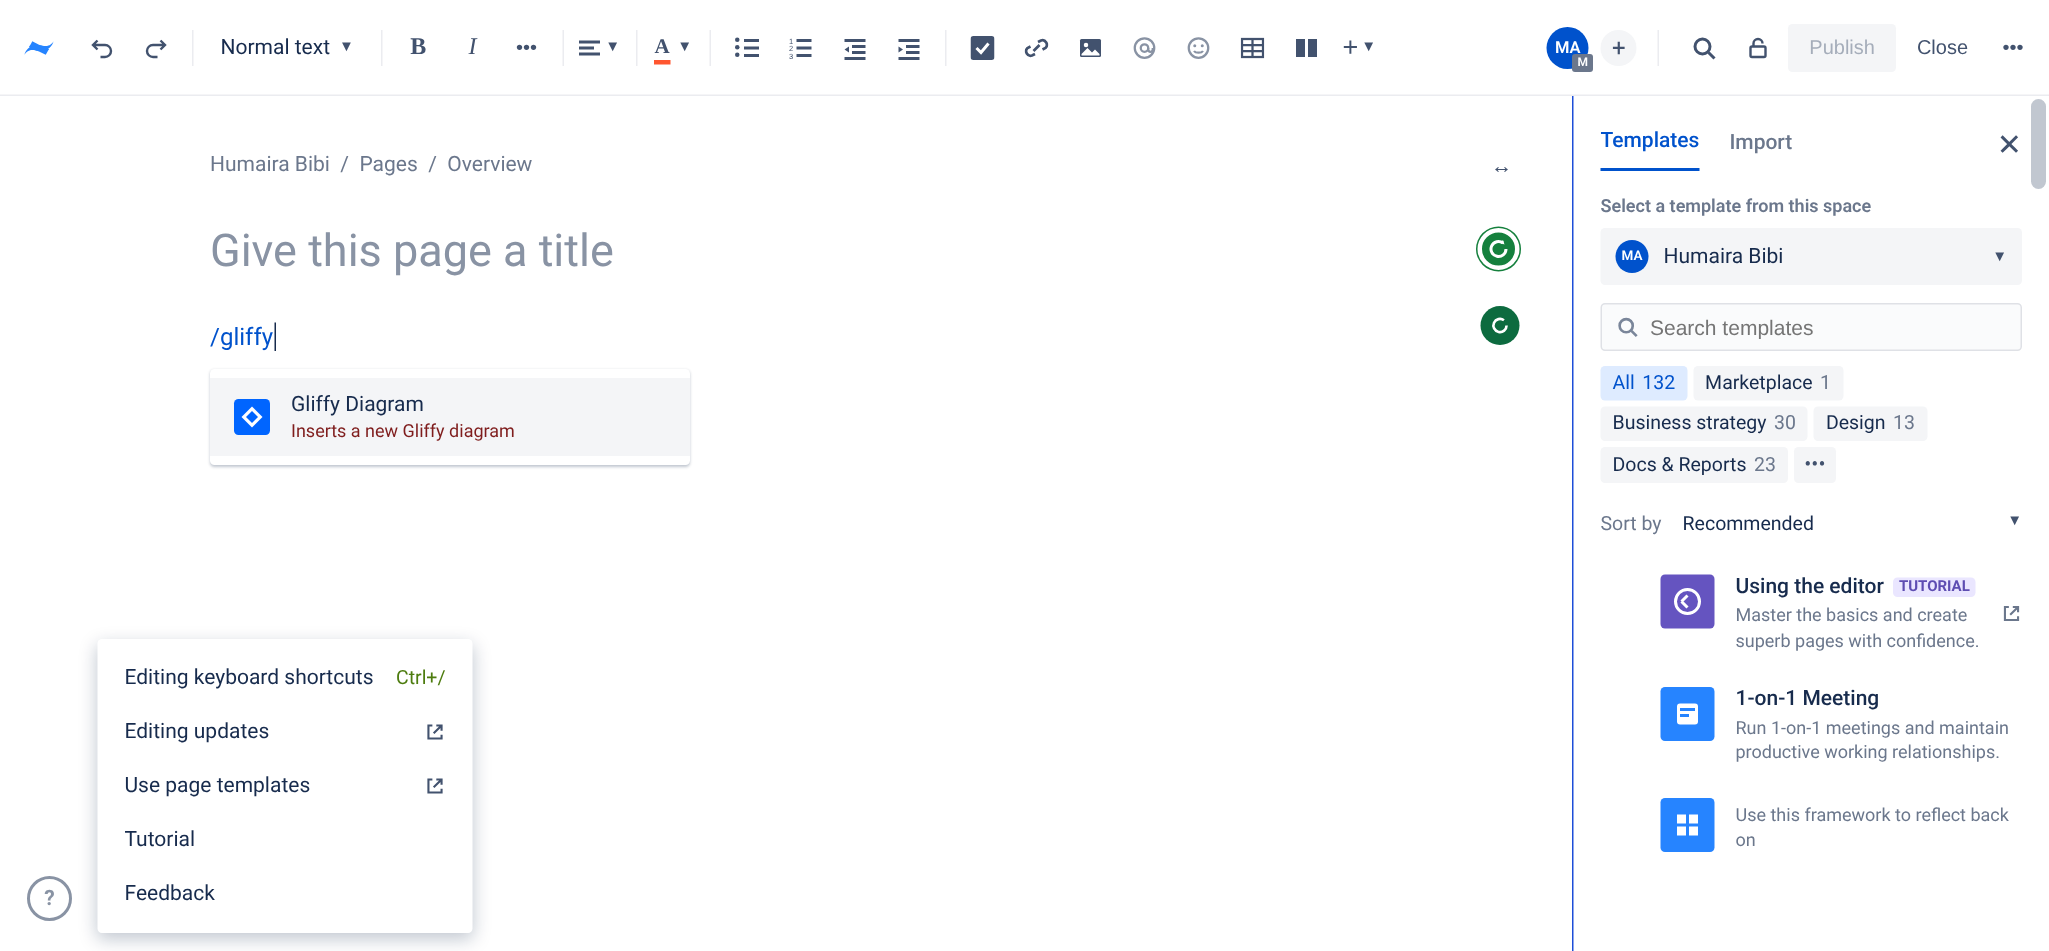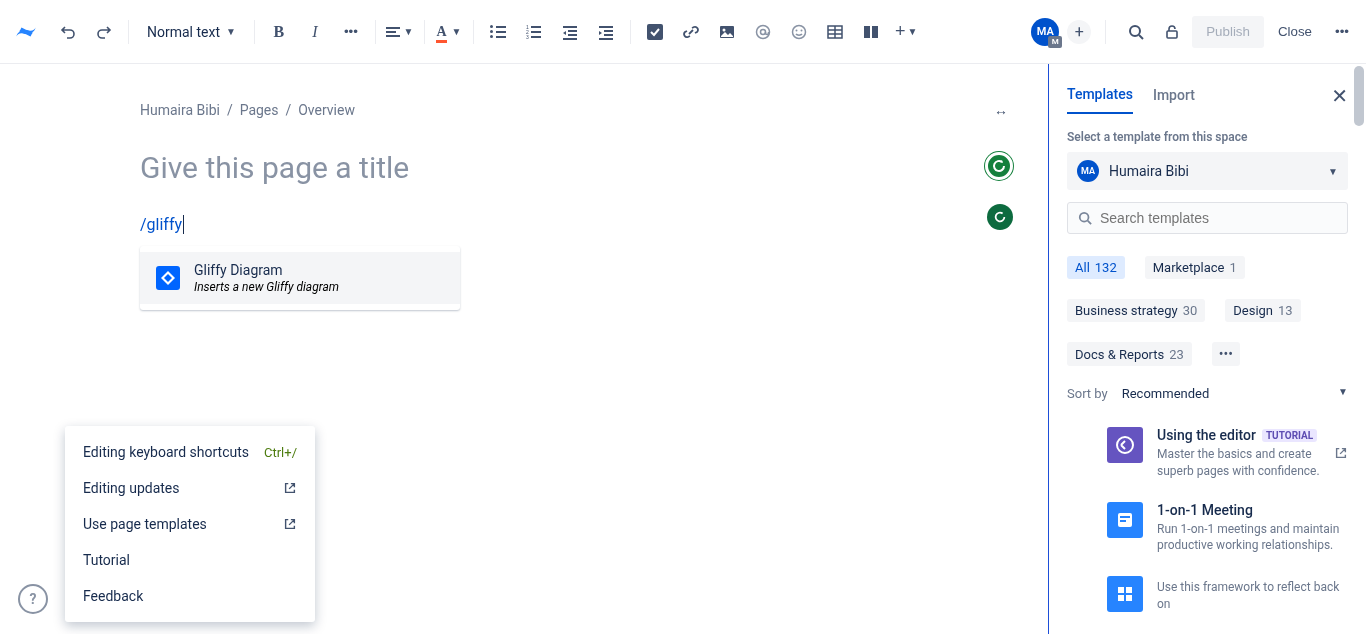--- a/index.html
+++ b/index.html
@@ -30,37 +30,37 @@
 .breadcrumb a { color:#6B778C; text-decoration:none; cursor:pointer; }
 .title-input { font-size: 30px; color:#8993A4; font-weight:400; margin-bottom: 30px; }
 .slash-cmd { color:#0052CC; font-size:16px; display:inline-block; border-right:1px solid #172B4D; padding-right:1px; }
 .expand-ic { position:absolute; right: 40px; top: 38px; color:#42526E; cursor:pointer; }
 .grammarly { position:absolute; right: 35px; top: 88px; width:28px; height:28px; border-radius:50%; background:#15803d; display:flex; align-items:center; justify-content:center; color:white; border:3px solid #fff; box-shadow:0 0 0 1px #15803d; }
 .grammarly2 { position:absolute; right: 35px; top: 140px; width:26px; height:26px; border-radius:50%; background:#0d6b3f; display:flex; align-items:center; justify-content:center; color:white; }
 .autocomplete { margin-top:12px; width:320px; background:#fff; border-radius:3px; box-shadow:0 1px 2px rgba(9,30,66,0.25); padding:6px 0; }
 .ac-item { display:flex; gap:14px; padding:10px 16px; align-items:center; background:#F4F5F7; cursor:pointer; }
 .ac-icon { width:24px; height:24px; background:#0065FF; border-radius:3px; display:flex; align-items:center; justify-content:center; color:#fff; }
 .ac-title { font-size:14px; color:#172B4D; }
-.ac-desc { font-size:12px; color:#000000; margin-top:2px;font-style:italic; }
+.ac-desc { font-size:12px; color:#7f1d1d; margin-top:2px; }
 .help-menu { position:absolute; left:65px; bottom:20px; width:250px; background:#fff; border-radius:3px; box-shadow:0 4px 12px rgba(9,30,66,0.25); padding:8px 0; }
 .hm-item { padding:10px 18px; display:flex; align-items:center; justify-content:space-between; cursor:pointer; color:#172B4D; }
 .hm-shortcut { color:#4d7c0f; font-size:13px; }
 .help-btn { position:absolute; left:18px; bottom:28px; width:30px; height:30px; border-radius:50%; background:#fff; border:2px solid #8993A4; color:#8993A4; display:flex; align-items:center; justify-content:center; font-weight:700; cursor:pointer; }
 .sidebar { width:318px; border-left:1px solid #1d4ed8; padding:20px 18px; position:relative; overflow:hidden; }
 .scrollbar { position:absolute; right:2px; top:2px; width:10px; height:60px; background:#C1C7D0; border-radius:5px; }
 .side-tabs { display:flex; gap:20px; border-bottom:0; margin-bottom:14px; align-items:center; }
 .side-tab { padding-bottom:10px; color:#6B778C; font-weight:500; cursor:pointer; }
 .side-tab.active { color:#0052CC; border-bottom:2px solid #0052CC; }
 .side-close { margin-left:auto; font-size:20px; color:#42526E; cursor:pointer; padding-bottom:8px; }
 .side-label { font-size:12px; color:#6B778C; font-weight:600; margin:10px 0 8px; }
 .space-select { display:flex; align-items:center; gap:10px; background:#F4F5F7; border-radius:3px; padding:8px 10px; cursor:pointer; }
 .space-avatar { width:22px; height:22px; border-radius:50%; background:#0052CC; color:#fff; font-size:9px; display:flex; align-items:center; justify-content:center; font-weight:600; }
 .search-box { margin-top:12px; border:1px solid #DFE1E6; border-radius:3px; padding:7px 10px; display:flex; align-items:center; gap:8px; color:#7A869A; background:#FAFBFC; }
 .search-box input { border:none; outline:none; background:transparent; flex:1; font-size:14px; color:#172B4D; }
-.chips { margin-top:22px; display:flex; flex-wrap:wrap; gap:20px; }
+.chips { margin-top:10px; display:flex; flex-wrap:wrap; gap:4px; }
 .chip { background:#F4F5F7; border-radius:3px; padding:4px 8px; font-size:13px; cursor:pointer; display:flex; gap:5px; align-items:center; }
 .chip.active { background:#DEEBFF; color:#0052CC; }
 .chip .cnt { color:#6B778C; }
 .chip.active .cnt { color:#0052CC; }
 .chip-more { width:28px; height:24px; background:#F4F5F7; border-radius:3px; display:flex; align-items:center; justify-content:center; cursor:pointer; color:#42526E; }
 .sort-row { display:flex; align-items:center; gap:14px; margin-top:16px; font-size:13px; color:#6B778C; }
 .sort-sel { flex:1; display:flex; justify-content:space-between; color:#172B4D; cursor:pointer; padding:4px 0;text-align:center; }
 .tpl { display:flex; gap:14px; margin-top:22px; cursor:pointer;padding-left:40px; }
 .tpl-icon { width:36px; height:36px; border-radius:3px; flex-shrink:0; display:flex; align-items:center; justify-content:center; color:#fff; }
 .tpl-title { font-weight:500; font-size:14px; display:flex; align-items:center; gap:6px; }

